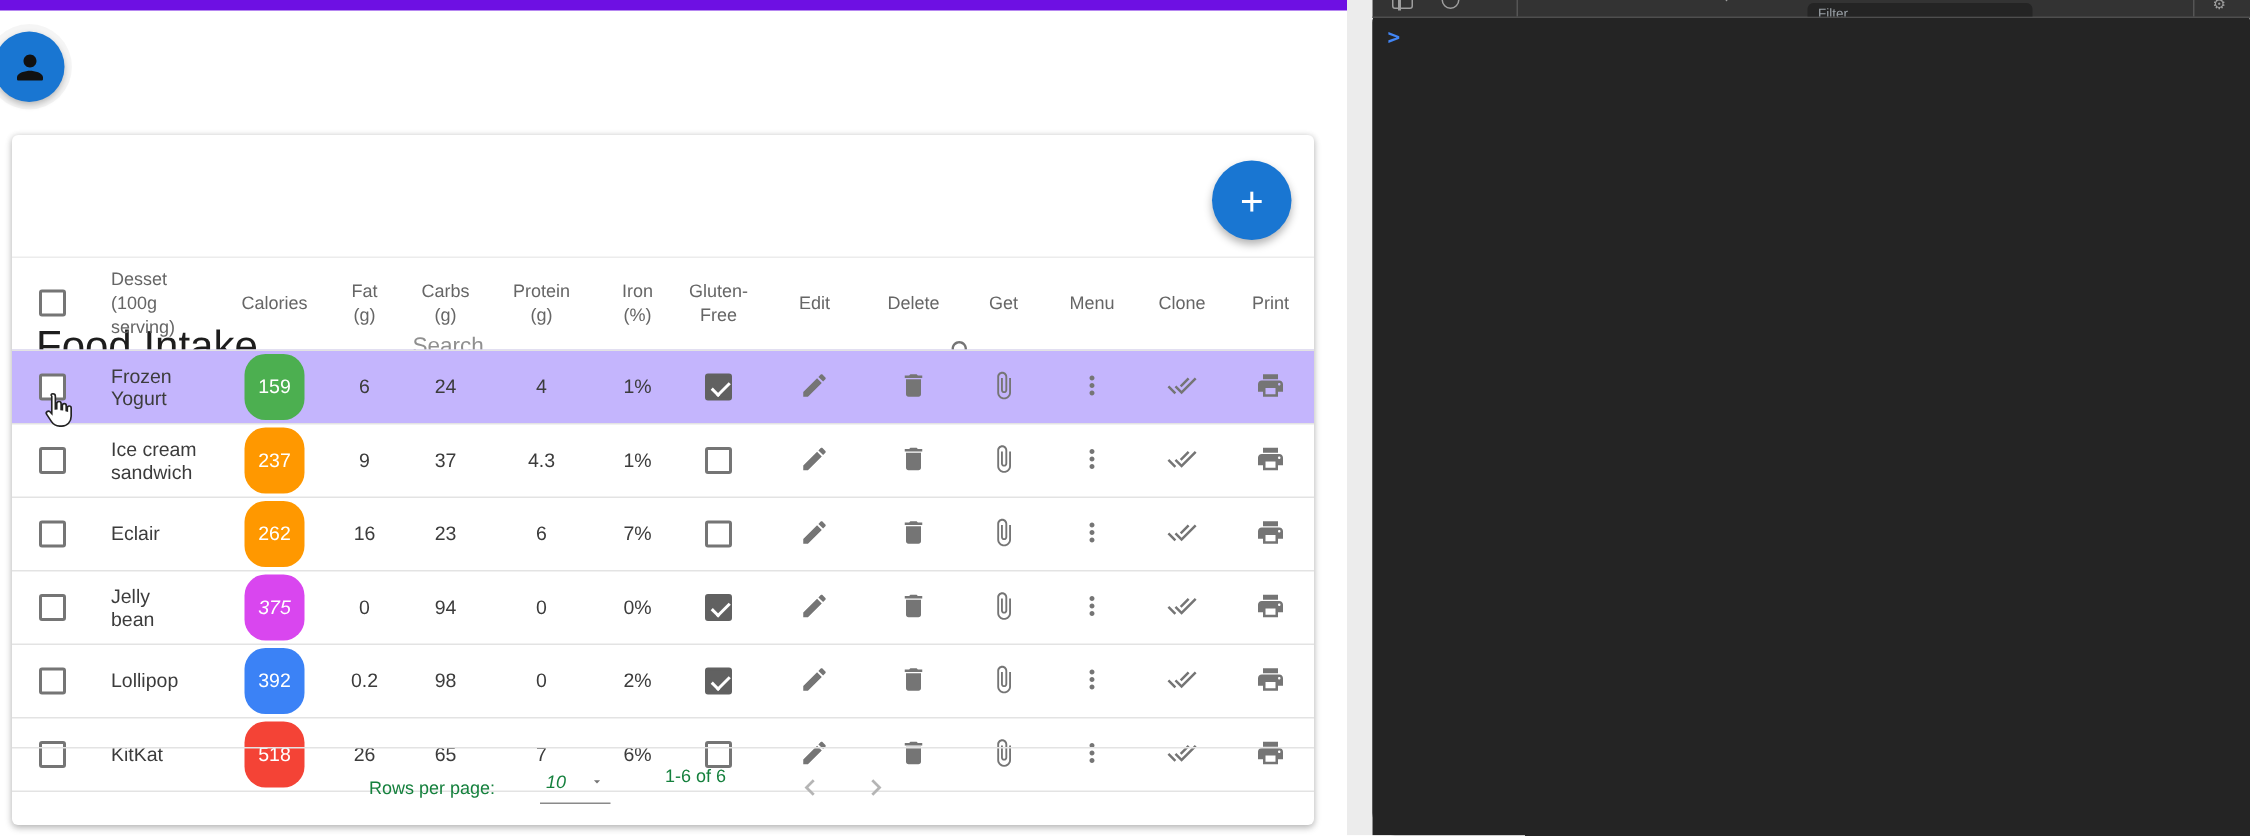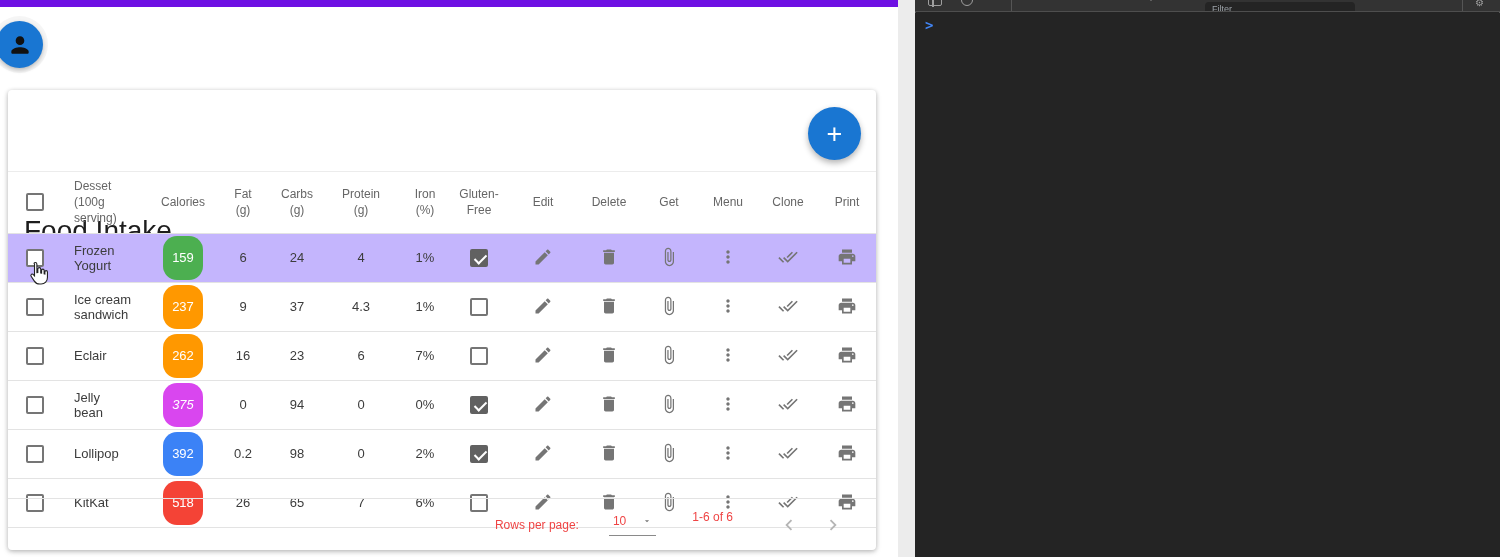--- a/index.html
+++ b/index.html
@@ -49,24 +49,24 @@
       position:relative; background:#fff; cursor:pointer; vertical-align:middle; }
   .cb.checked { background:#616161; border-color:#616161; }
   .cb.checked::after { content:""; position:absolute; left:5px; top:1px; width:5px; height:10px;
       border:solid #fff; border-width:0 2px 2px 0; transform:rotate(45deg); }
 
   .icon-btn { background:none; border:none; padding:2px; cursor:pointer; line-height:0; }
   .icon-btn svg { width:20px; height:20px; fill:#757575; }
 
   
   .pagination { position:absolute; left:0; top:408px; width:868px; height:52px; border-top:1px solid #e3e3e3;
-      display:flex; align-items:center; justify-content:flex-end; padding-right:21px;
-      font-size:12px; color:#ef4444; }
+      display:flex; align-items:center; justify-content:center; padding-right:32px;
+      font-size:12px; color:#15803d; }
   .rpp-select { display:inline-flex; align-items:center; gap:16px; border-bottom:1px solid #8a8a8a;
-      padding:0 4px 7px 4px; margin-left:30px; cursor:pointer; }
+      padding:0 4px 7px 4px; margin-left:30px; cursor:pointer;font-style:italic; }
   .rpp-select svg { width:10px; height:10px; fill:#757575; }
   .range { margin:0 34px 16px 36px; }
   .pg-btn { background:none; border:none; padding:0; margin:0 11px; line-height:0; cursor:default; }
   .pg-btn svg { width:22px; height:22px; fill:#b5b5b5; }
 
   
   .cursor { position:absolute; left:27px; top:260px; width:22px; height:27px; z-index:50; pointer-events:none; }
 
   
   .gutter { position:absolute; left:898px; top:0; width:17px; height:557px; background:#ececec; }
@@ -98,20 +98,26 @@
 
     <div class="avatar-btn">
       <svg width="26" height="26" viewBox="0 0 24 24" fill="#111">
         <path d="M12 12c2.2 0 4-1.8 4-4s-1.8-4-4-4-4 1.8-4 4 1.8 4 4 4zm0 2c-2.7 0-8 1.3-8 4v1.2c0 .5.4.8.9.8h14.2c.5 0 .9-.3.9-.8V18c0-2.7-5.3-4-8-4z"></path>
       </svg>
     </div>
 
     <div class="card">
       <div class="card-title">Food Intake</div>
 
+      <div class="search-wrap">
+        <input type="text" placeholder="Search" style="">
+        <svg class="search-icon" viewBox="0 0 24 24">
+          <path d="M15.5 14h-.79l-.28-.27C15.41 12.59 16 11.11 16 9.5 16 5.91 13.09 3 9.5 3S3 5.91 3 9.5 5.91 16 9.5 16c1.61 0 3.09-.59 4.23-1.57l.27.28v.79l5 4.99L20.49 19l-4.99-5zm-6 0C7.01 14 5 11.99 5 9.5S7.01 5 9.5 5 14 7.01 14 9.5 11.99 14 9.5 14z"></path>
+        </svg>
+      </div>
 
       <button class="fab">+</button>
 
       <table class="food">
         <colgroup>
           <col style="width:48px">
             <col style="width:96px">
             <col style="width:62px">
             <col style="width:58px">
           <col style="width:50px">

